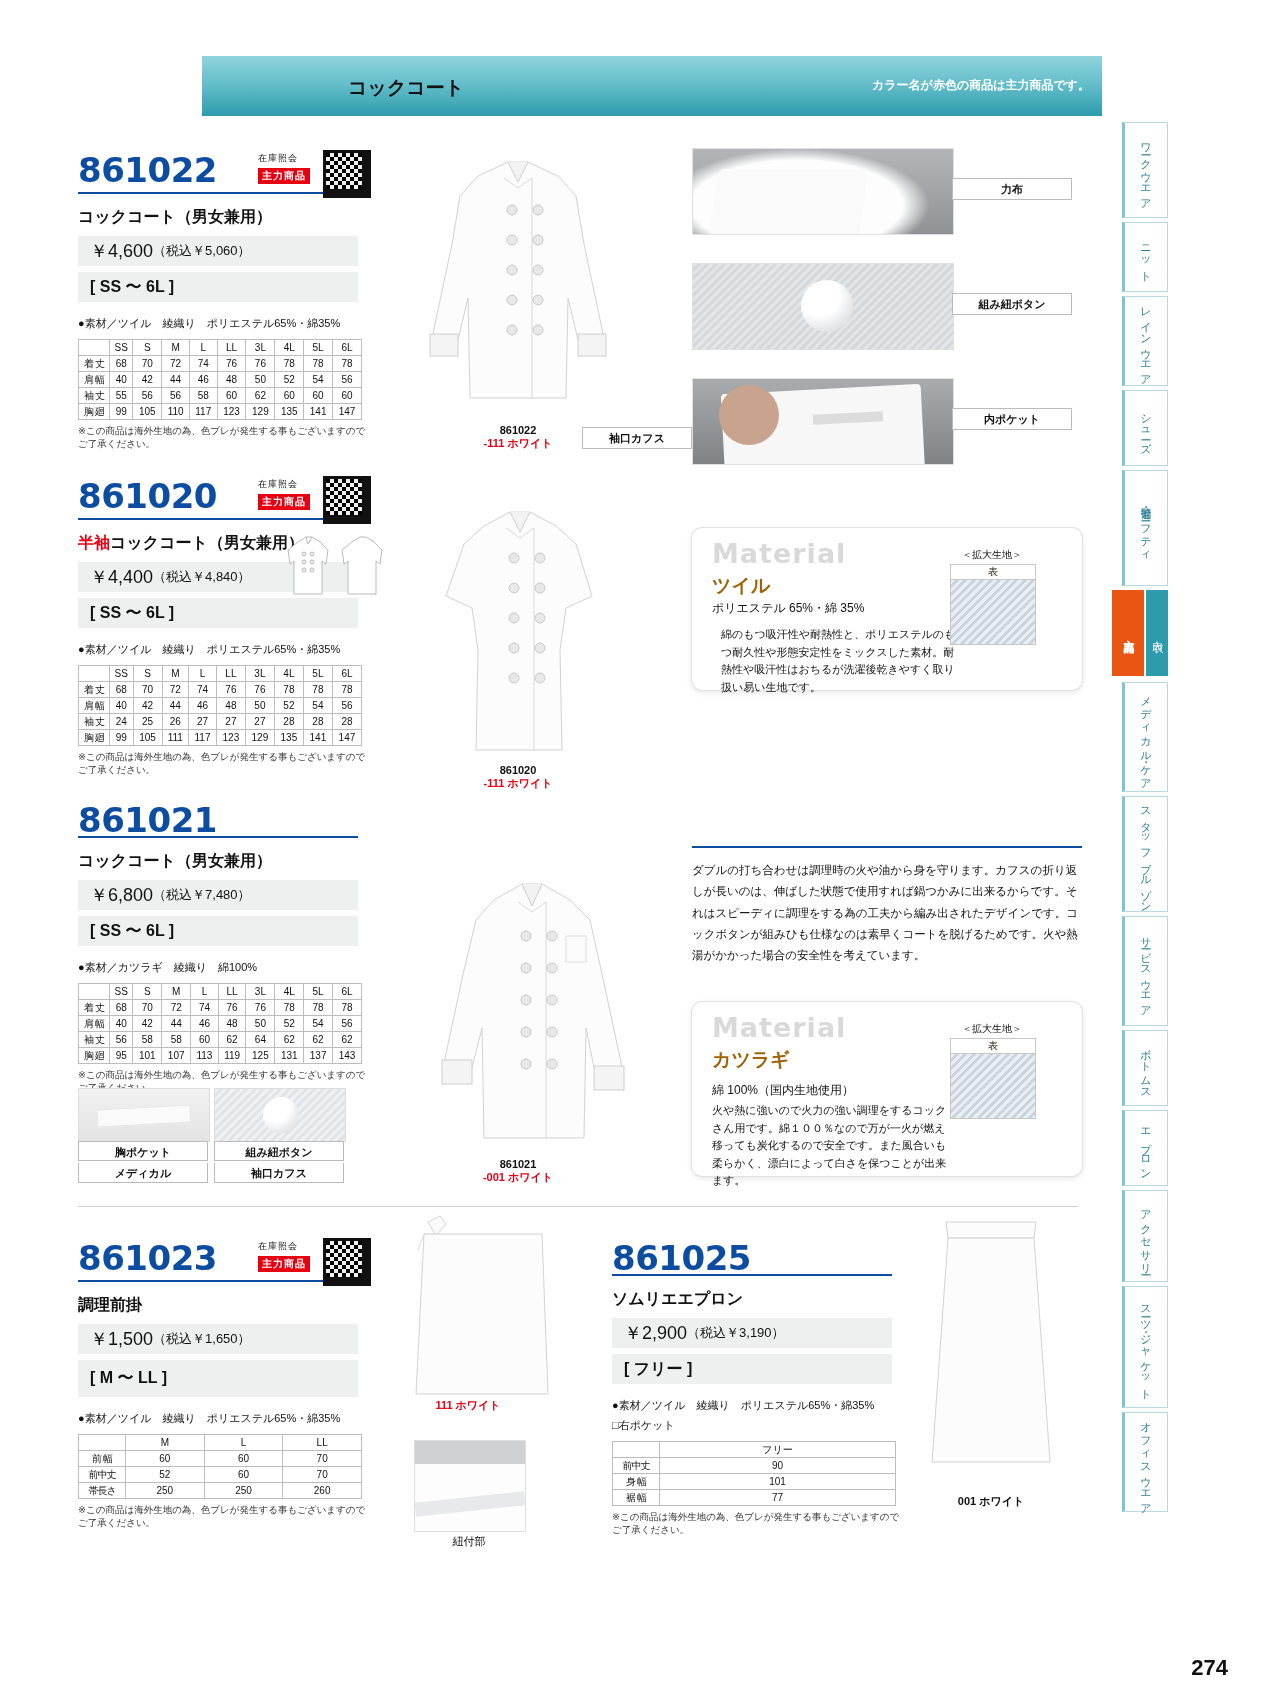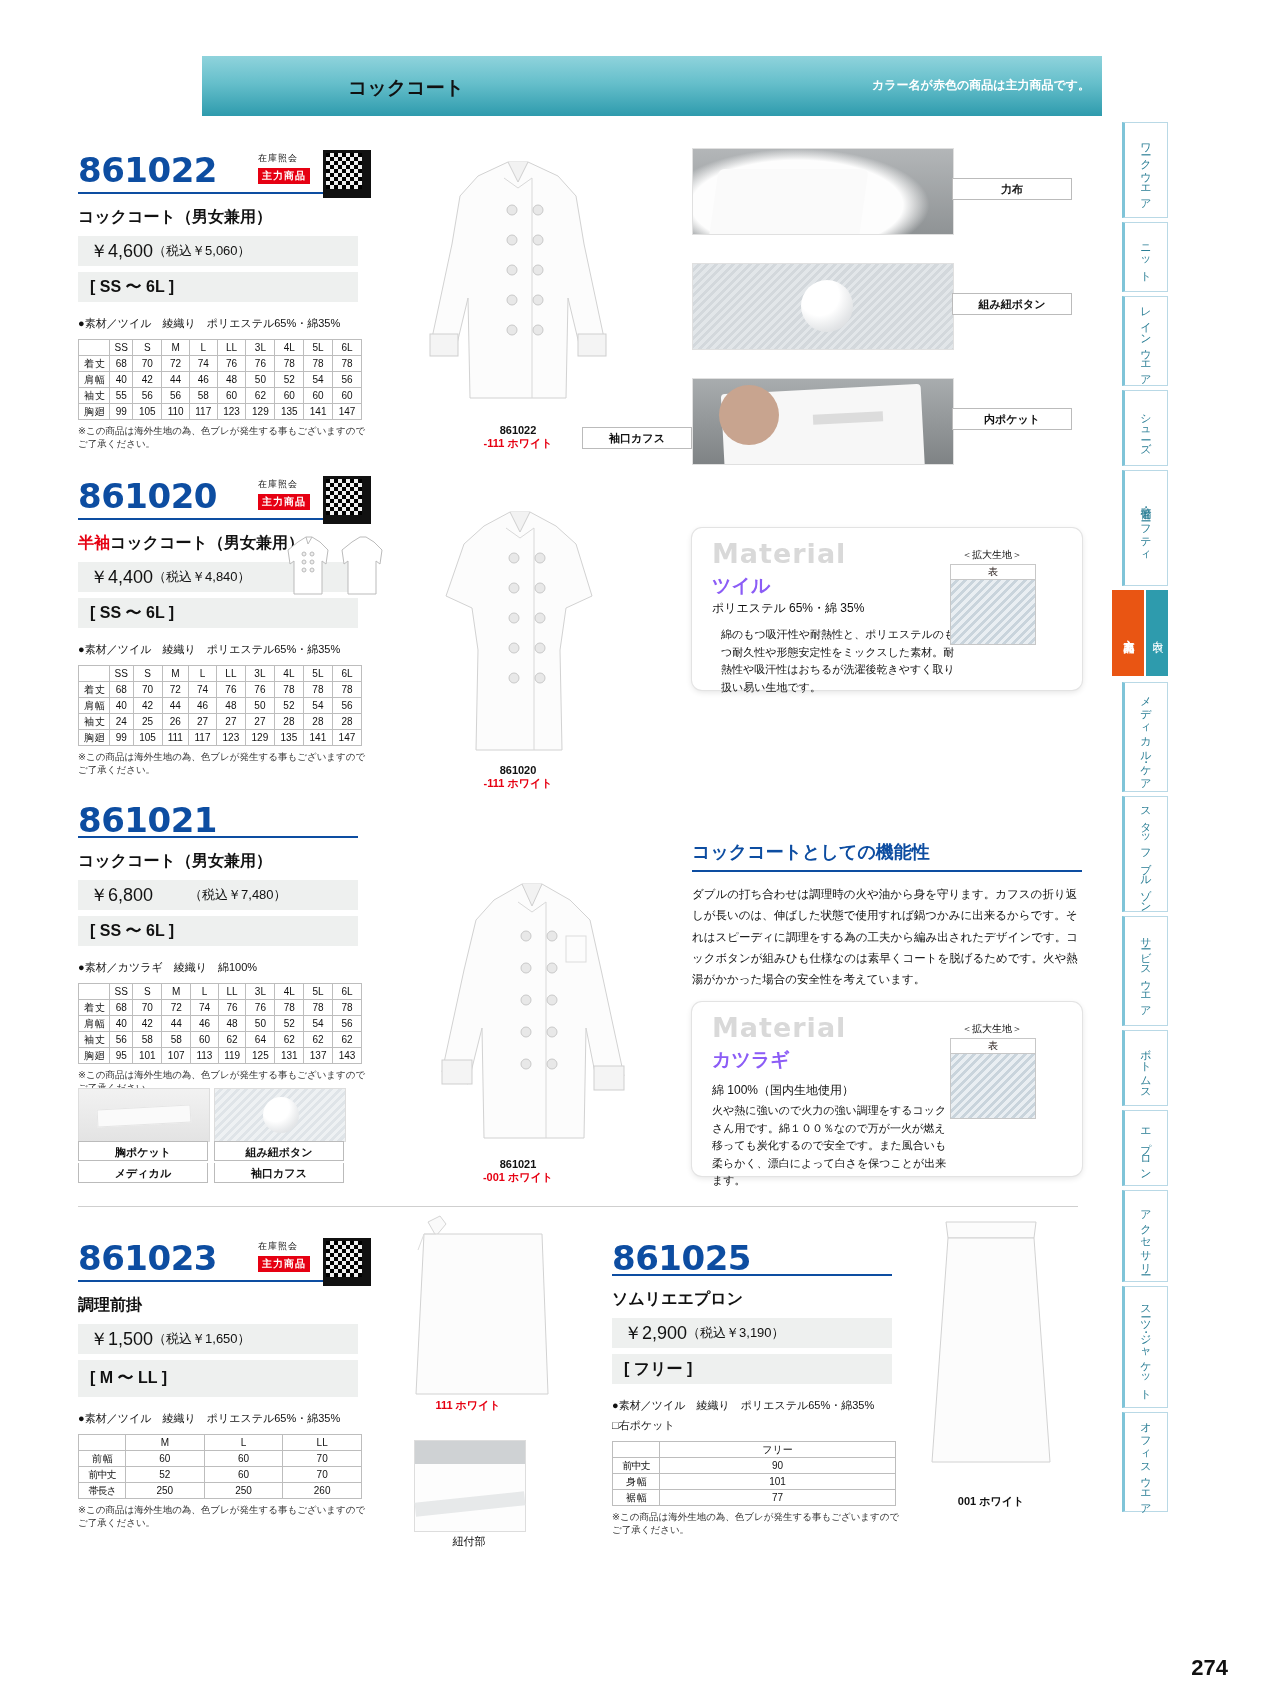--- a/index.html
+++ b/index.html
@@ -90,21 +90,21 @@
     line-height:20px;height:20px;
   }
 
   .material-card{
     position:absolute;background:#fff;border-radius:10px;
     box-shadow:0 0 0 1px #e3e3e3, 0 2px 6px rgba(0,0,0,.12);
   }
   .material-word{
     font-size:27px;font-weight:bold;color:#d9d9d9;font-family:"DejaVu Sans",sans-serif;letter-spacing:1px;
   }
-  .material-name{font-size:19px;font-weight:bold;color:#8b5cf6;}
+  .material-name{font-size:19px;font-weight:bold;color:#a16207;}
   .material-comp{font-size:12px;color:#111;}
   .material-desc{font-size:11px;color:#111;line-height:1.6;}
   .swatch-cap{font-size:10px;color:#111;text-align:center;}
   .swatch{
     background:repeating-linear-gradient(135deg,#e9eef2 0 3px,#c9d4dc 3px 6px);
     border:1px solid #c7c7c7;
   }
   .feat-title{font-size:18px;font-weight:bold;color:#0d4da1;}
   .feat-body{font-size:11.5px;color:#111;line-height:1.85;}
 
@@ -468,21 +468,21 @@
   <div style="position:absolute;left:78px;top:800px;width:300px;">
     <div style="position:relative;height:42px;">
       <div class="code">861021</div>
     </div>
     <div class="code-rule" style="width:280px;margin-top:-6px;"></div>
 
     <div class="pname" style="margin-top:13px;">コックコート（男女兼用）</div>
 
     <div class="band" style="width:280px;height:30px;margin-top:8px;display:flex;align-items:center;padding-left:12px;box-sizing:border-box;">
       <span class="price">￥6,800</span>
-      <span class="price" style="font-size:13px;padding-left:36px;">（税込￥7,480）</span>
+      <span class="price" style="font-size:13px;">（税込￥7,480）</span>
     </div>
     <div class="band" style="width:280px;height:30px;margin-top:6px;display:flex;align-items:center;padding-left:12px;box-sizing:border-box;">
       <span class="size">[ SS 〜 6L ]</span>
     </div>
 
     <div class="mat" style="margin-top:14px;">●素材／カツラギ　綾織り　綿100%</div>
 
     <table class="sz" style="margin-top:8px;width:284px;">
       <thead>
           <tr>
@@ -582,21 +582,20 @@
     <rect x="176" y="196" width="30" height="24" fill="#f4f4f4" stroke="#cfcfcf"></rect>
     <rect x="24" y="190" width="30" height="24" fill="#f4f4f4" stroke="#cfcfcf"></rect>
     <rect x="148" y="66" width="20" height="26" fill="none" stroke="#dcdcdc"></rect>
   </svg>
   <div class="cap" style="left:448px;top:1158px;width:140px;">
     <div class="c1">861021</div>
     <div class="c2">-001 ホワイト</div>
   </div>
 
   <div style="position:absolute;left:692px;top:840px;width:400px;">
-    <div class="feat-title">コックコートとしての機能性</div>
     <div style="height:2px;background:#0d4da1;margin-top:6px;width:390px;"></div>
     <div class="feat-body" style="margin-top:12px;width:392px;">ダブルの打ち合わせは調理時の火や油から身を守ります。カフスの折り返しが長いのは、伸ばした状態で使用すれば鍋つかみに出来るからです。それはスピーディに調理をする為の工夫から編み出されたデザインです。コックボタンが組みひも仕様なのは素早くコートを脱げるためです。火や熱湯がかかった場合の安全性を考えています。</div>
   </div>
 
   <div class="material-card" style="left:692px;top:1002px;width:390px;height:174px;">
     <div class="material-word" style="position:absolute;left:20px;top:10px;">Material</div>
     <div class="material-name" style="position:absolute;left:20px;top:45px;">カツラギ</div>
     <div class="material-comp" style="position:absolute;left:20px;top:80px;">綿 100%（国内生地使用）</div>
     <div class="material-desc" style="position:absolute;left:20px;top:100px;width:240px;">火や熱に強いので火力の強い調理をするコックさん用です。綿１００％なので万が一火が燃え移っても炭化するので安全です。また風合いも柔らかく、漂白によって白さを保つことが出来ます。</div>
     <div class="swatch-cap" style="position:absolute;left:240px;top:20px;width:120px;">＜拡大生地＞</div>

